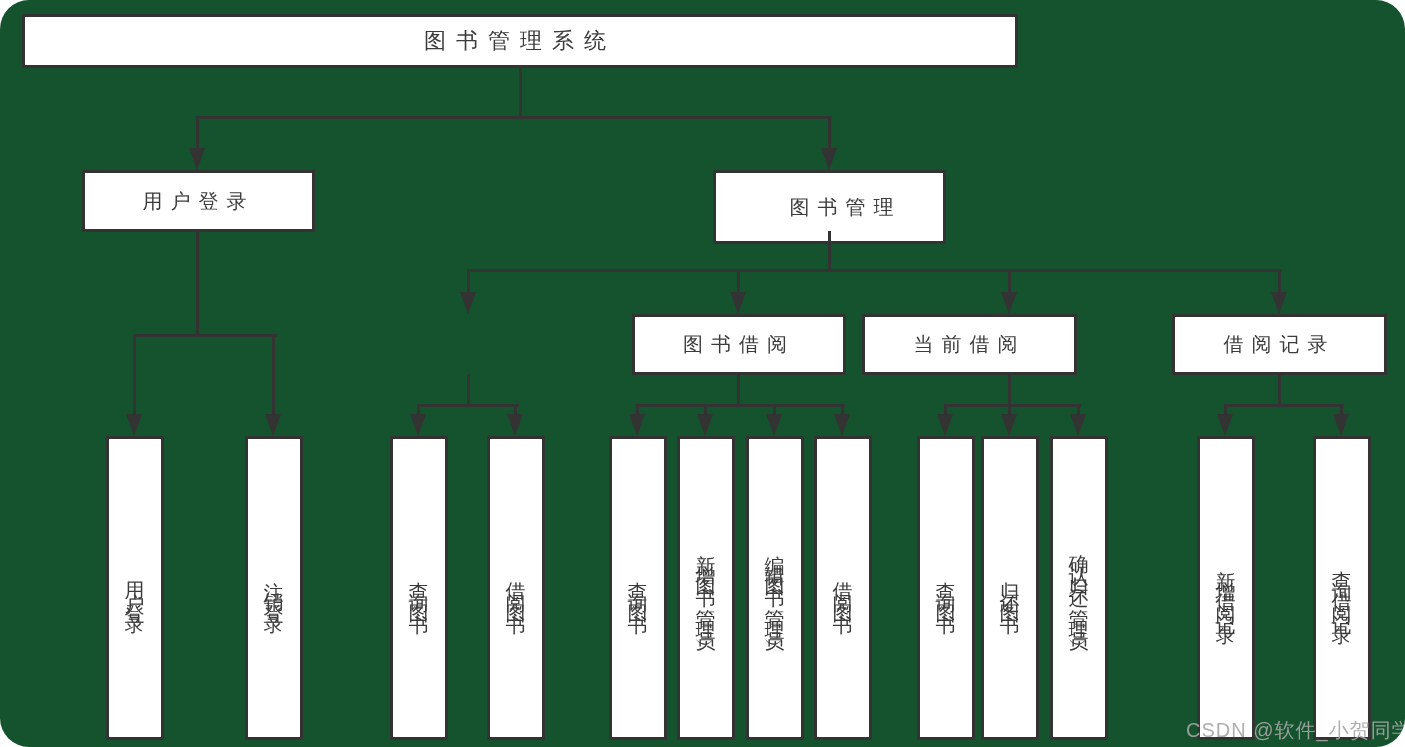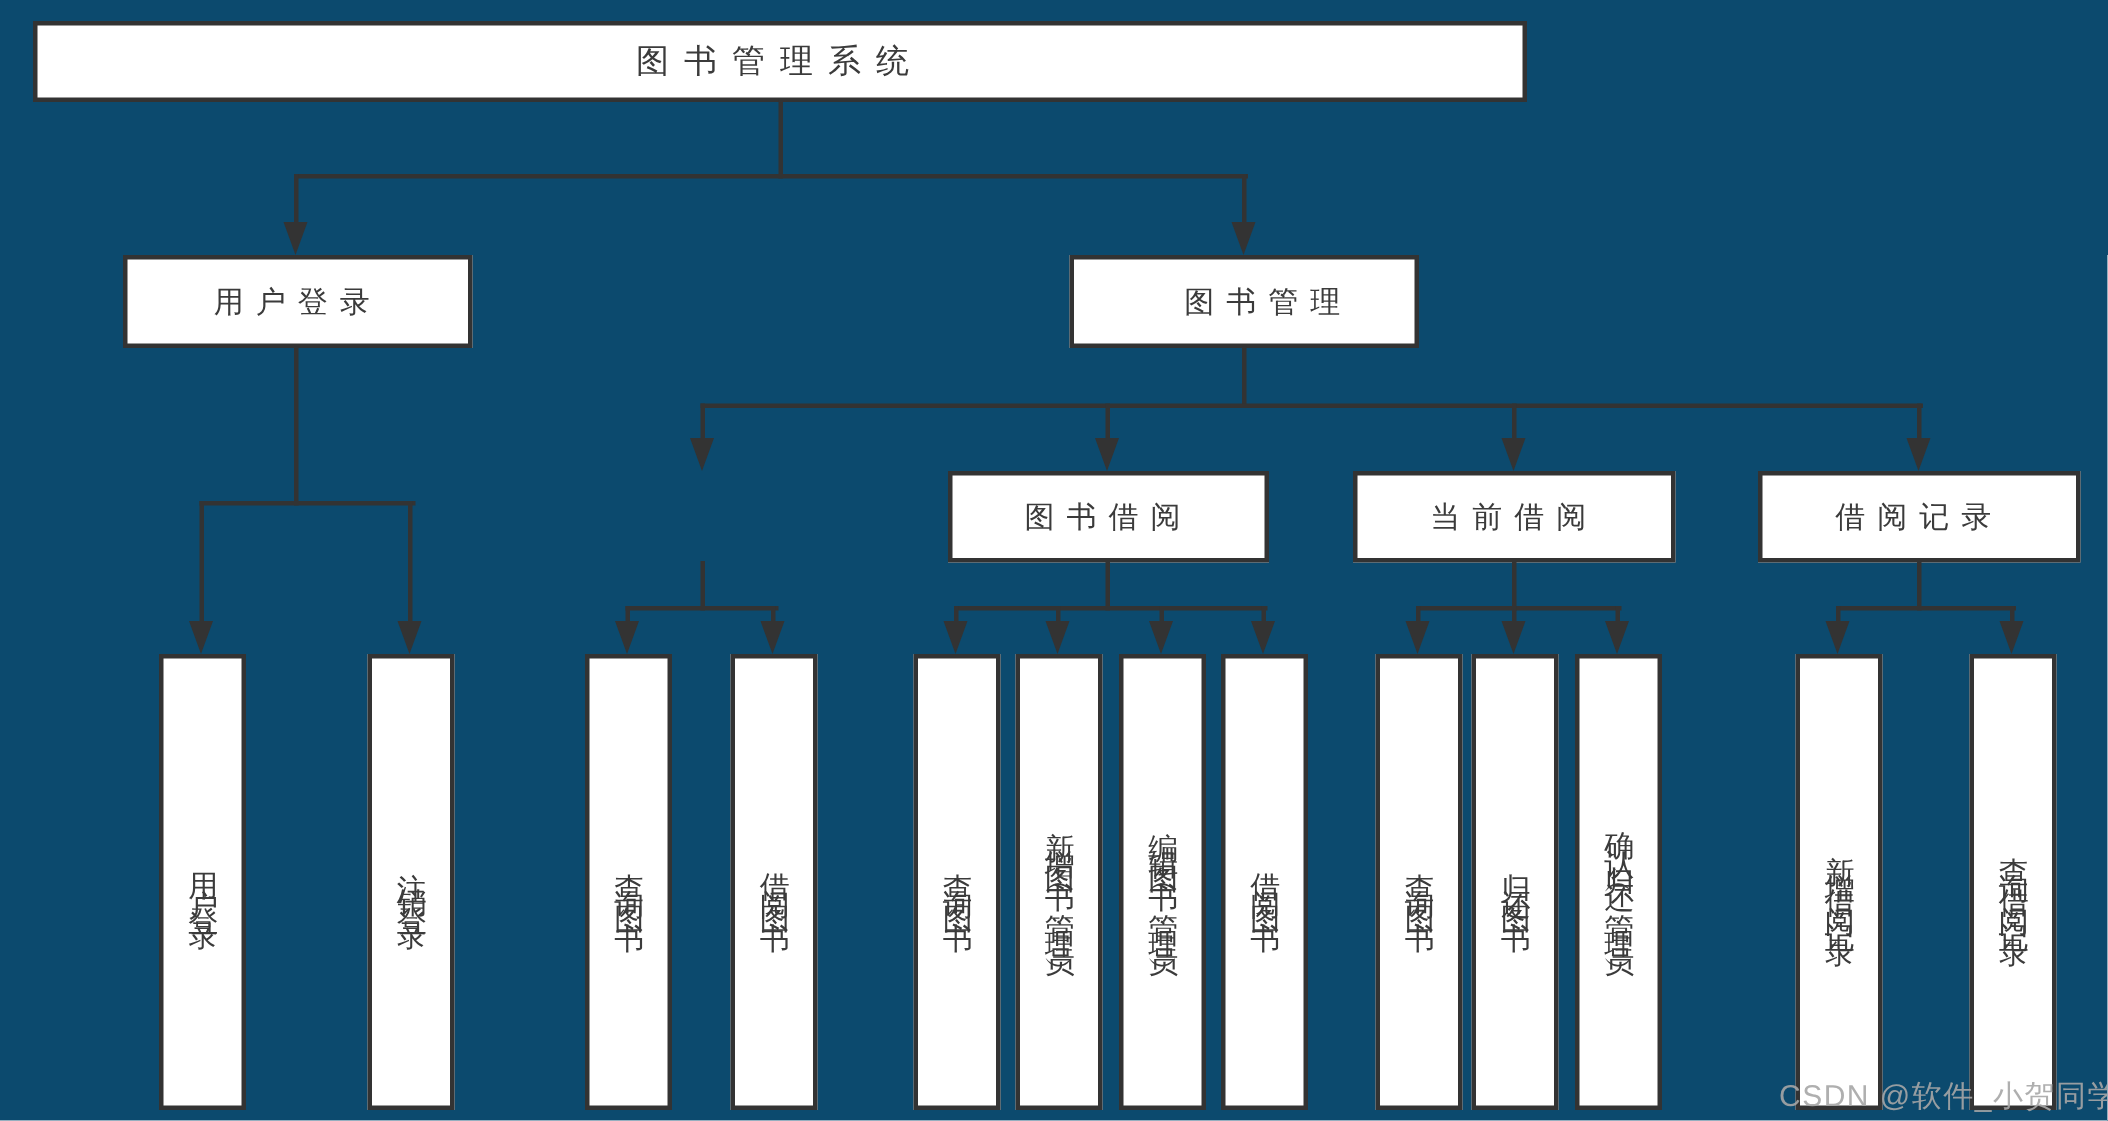--- a/index.html
+++ b/index.html
@@ -1,17 +1,17 @@
 <!DOCTYPE html>
 <html><head>
 <meta charset="utf-8">
 <style>
   html,body{margin:0;padding:0;background:#fff;}
-  #stage{position:relative;width:1405px;height:747px;background:#0c4a6e;overflow:hidden;
-         font-family:"Liberation Sans","DejaVu Sans",sans-serif;}
+  #stage{position:relative;width:1405px;height:747px;background:#14532d;overflow:hidden;
+         font-family:"Liberation Sans","DejaVu Sans",sans-serif;border-radius:29px;}
   .node{position:absolute;box-sizing:border-box;border:3px solid #333;background:#fff;
         display:flex;align-items:center;justify-content:center;color:#3b3b3b;}
   .h-label{font-size:20px;letter-spacing:8px;white-space:nowrap;}
   .root-label{font-size:22px;letter-spacing:10px;}
   .v-label{writing-mode:vertical-rl;text-orientation:mixed;font-size:20px;
            letter-spacing:11px;line-height:1;white-space:nowrap;}
   .vl{position:absolute;width:3px;background:#333;}
   .hl{position:absolute;height:3px;background:#333;}
   .ar{position:absolute;width:0;height:0;border-left:8px solid transparent;
       border-right:8px solid transparent;border-top:22px solid #333;}
@@ -23,28 +23,28 @@
 
 <div id="stage">
 
   <div class="node" style="left:22px;top:14px;width:996px;height:54px;">
     <span class="root-label">图书管理系统</span>
   </div>
 
   <div class="node" style="left:82px;top:170px;width:233px;height:62px;">
     <span class="h-label">用户登录</span>
   </div>
-  <div class="node" style="left:713px;top:170px;width:233px;height:62px;padding-left:32px;">
+  <div class="node" style="left:713px;top:170px;width:233px;height:74px;padding-left:32px;">
     <span class="h-label">图书管理</span>
   </div>
 
   <div class="node" style="left:632px;top:314px;width:214px;height:61px;text-align:center;">
     <span class="h-label">图书借阅</span>
   </div>
-  <div class="node" style="left:902px;top:314px;width:215px;height:61px;">
+  <div class="node" style="left:862px;top:314px;width:215px;height:61px;">
     <span class="h-label">当前借阅</span>
   </div>
   <div class="node" style="left:1172px;top:314px;width:215px;height:61px;">
     <span class="h-label">借阅记录</span>
   </div>
 
   <div class="node" style="left:106px;top:436px;width:58px;height:304px;">
     <span class="v-label">用户登录</span>
   </div>
   <div class="node" style="left:245px;top:436px;width:58px;height:304px;">

